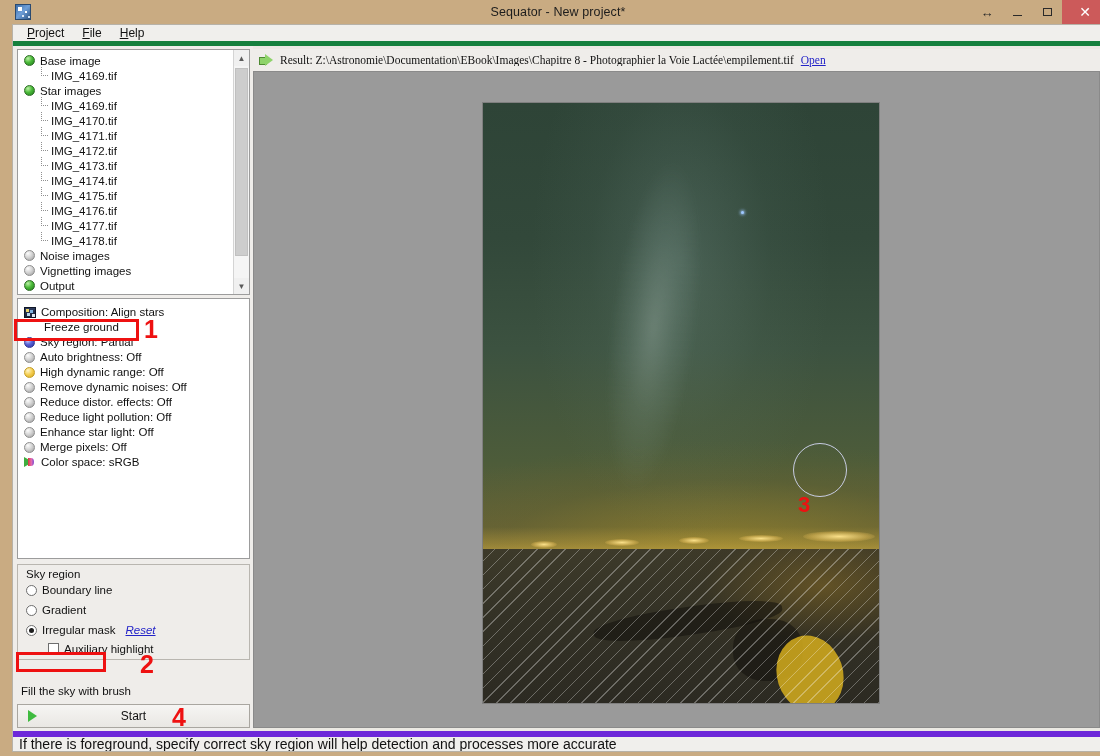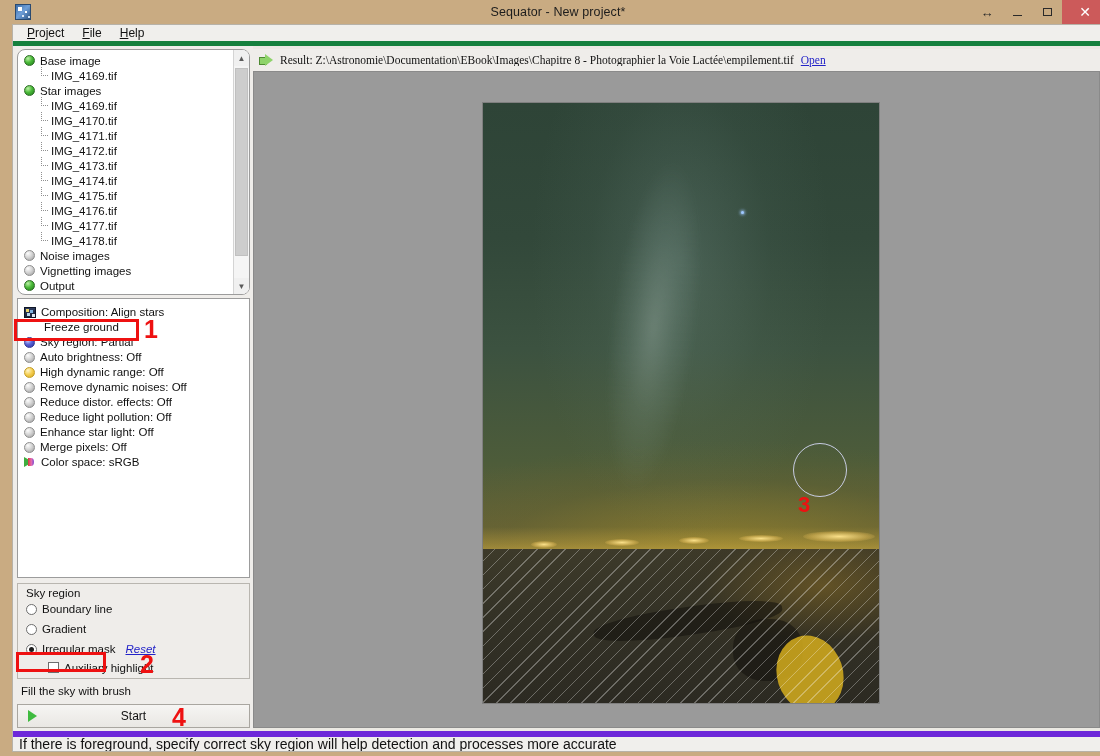--- a/index.html
+++ b/index.html
@@ -87,21 +87,21 @@
   }
 
   .panel {
     background: #ffffff;
     border: 1px solid #9c9c9c;
     position: relative;
     overflow: hidden;
   }
 
   
-  #tree-panel { height: 246px; flex: 0 0 246px; display:flex;border-radius:8px; }
+  #tree-panel { height: 246px; flex: 0 0 246px; display:flex; }
   #tree-scroll-area {
     flex: 1 1 auto; position: relative; overflow: hidden;
     padding-top: 3px;
   }
   .tree-row {
     height: 15px; display: flex; align-items: center;
     font-size: 11.5px; color: #111; white-space: nowrap;
     padding-left: 6px;
   }
   .tree-row.child { padding-left: 18px; }
@@ -216,20 +216,21 @@
     width: 11px; height: 11px; border: 1px solid #6e6e6e; background:#fff;
     margin-right: 5px; flex:0 0 11px;
   }
   .link {
     color: #2323c8; text-decoration: underline; font-size: 11.5px;
     font-style: italic; margin-left: 10px; cursor: pointer;
   }
   #brush-hint {
     font-size: 11.5px; color: #111; padding-left: 4px; padding-top: 3px;
     flex: 0 0 18px;
+    margin-top: 19px;
   }
 
   
   #start-btn {
     flex: 0 0 24px; height: 24px; margin-top: 1px;
     background: linear-gradient(180deg,#f6f5f3 0%, #e9e7e3 100%);
     border: 1px solid #a9a6a0;
     display:flex; align-items:center; justify-content:center;
     position: relative; font-size: 12px; color:#111;
   }

